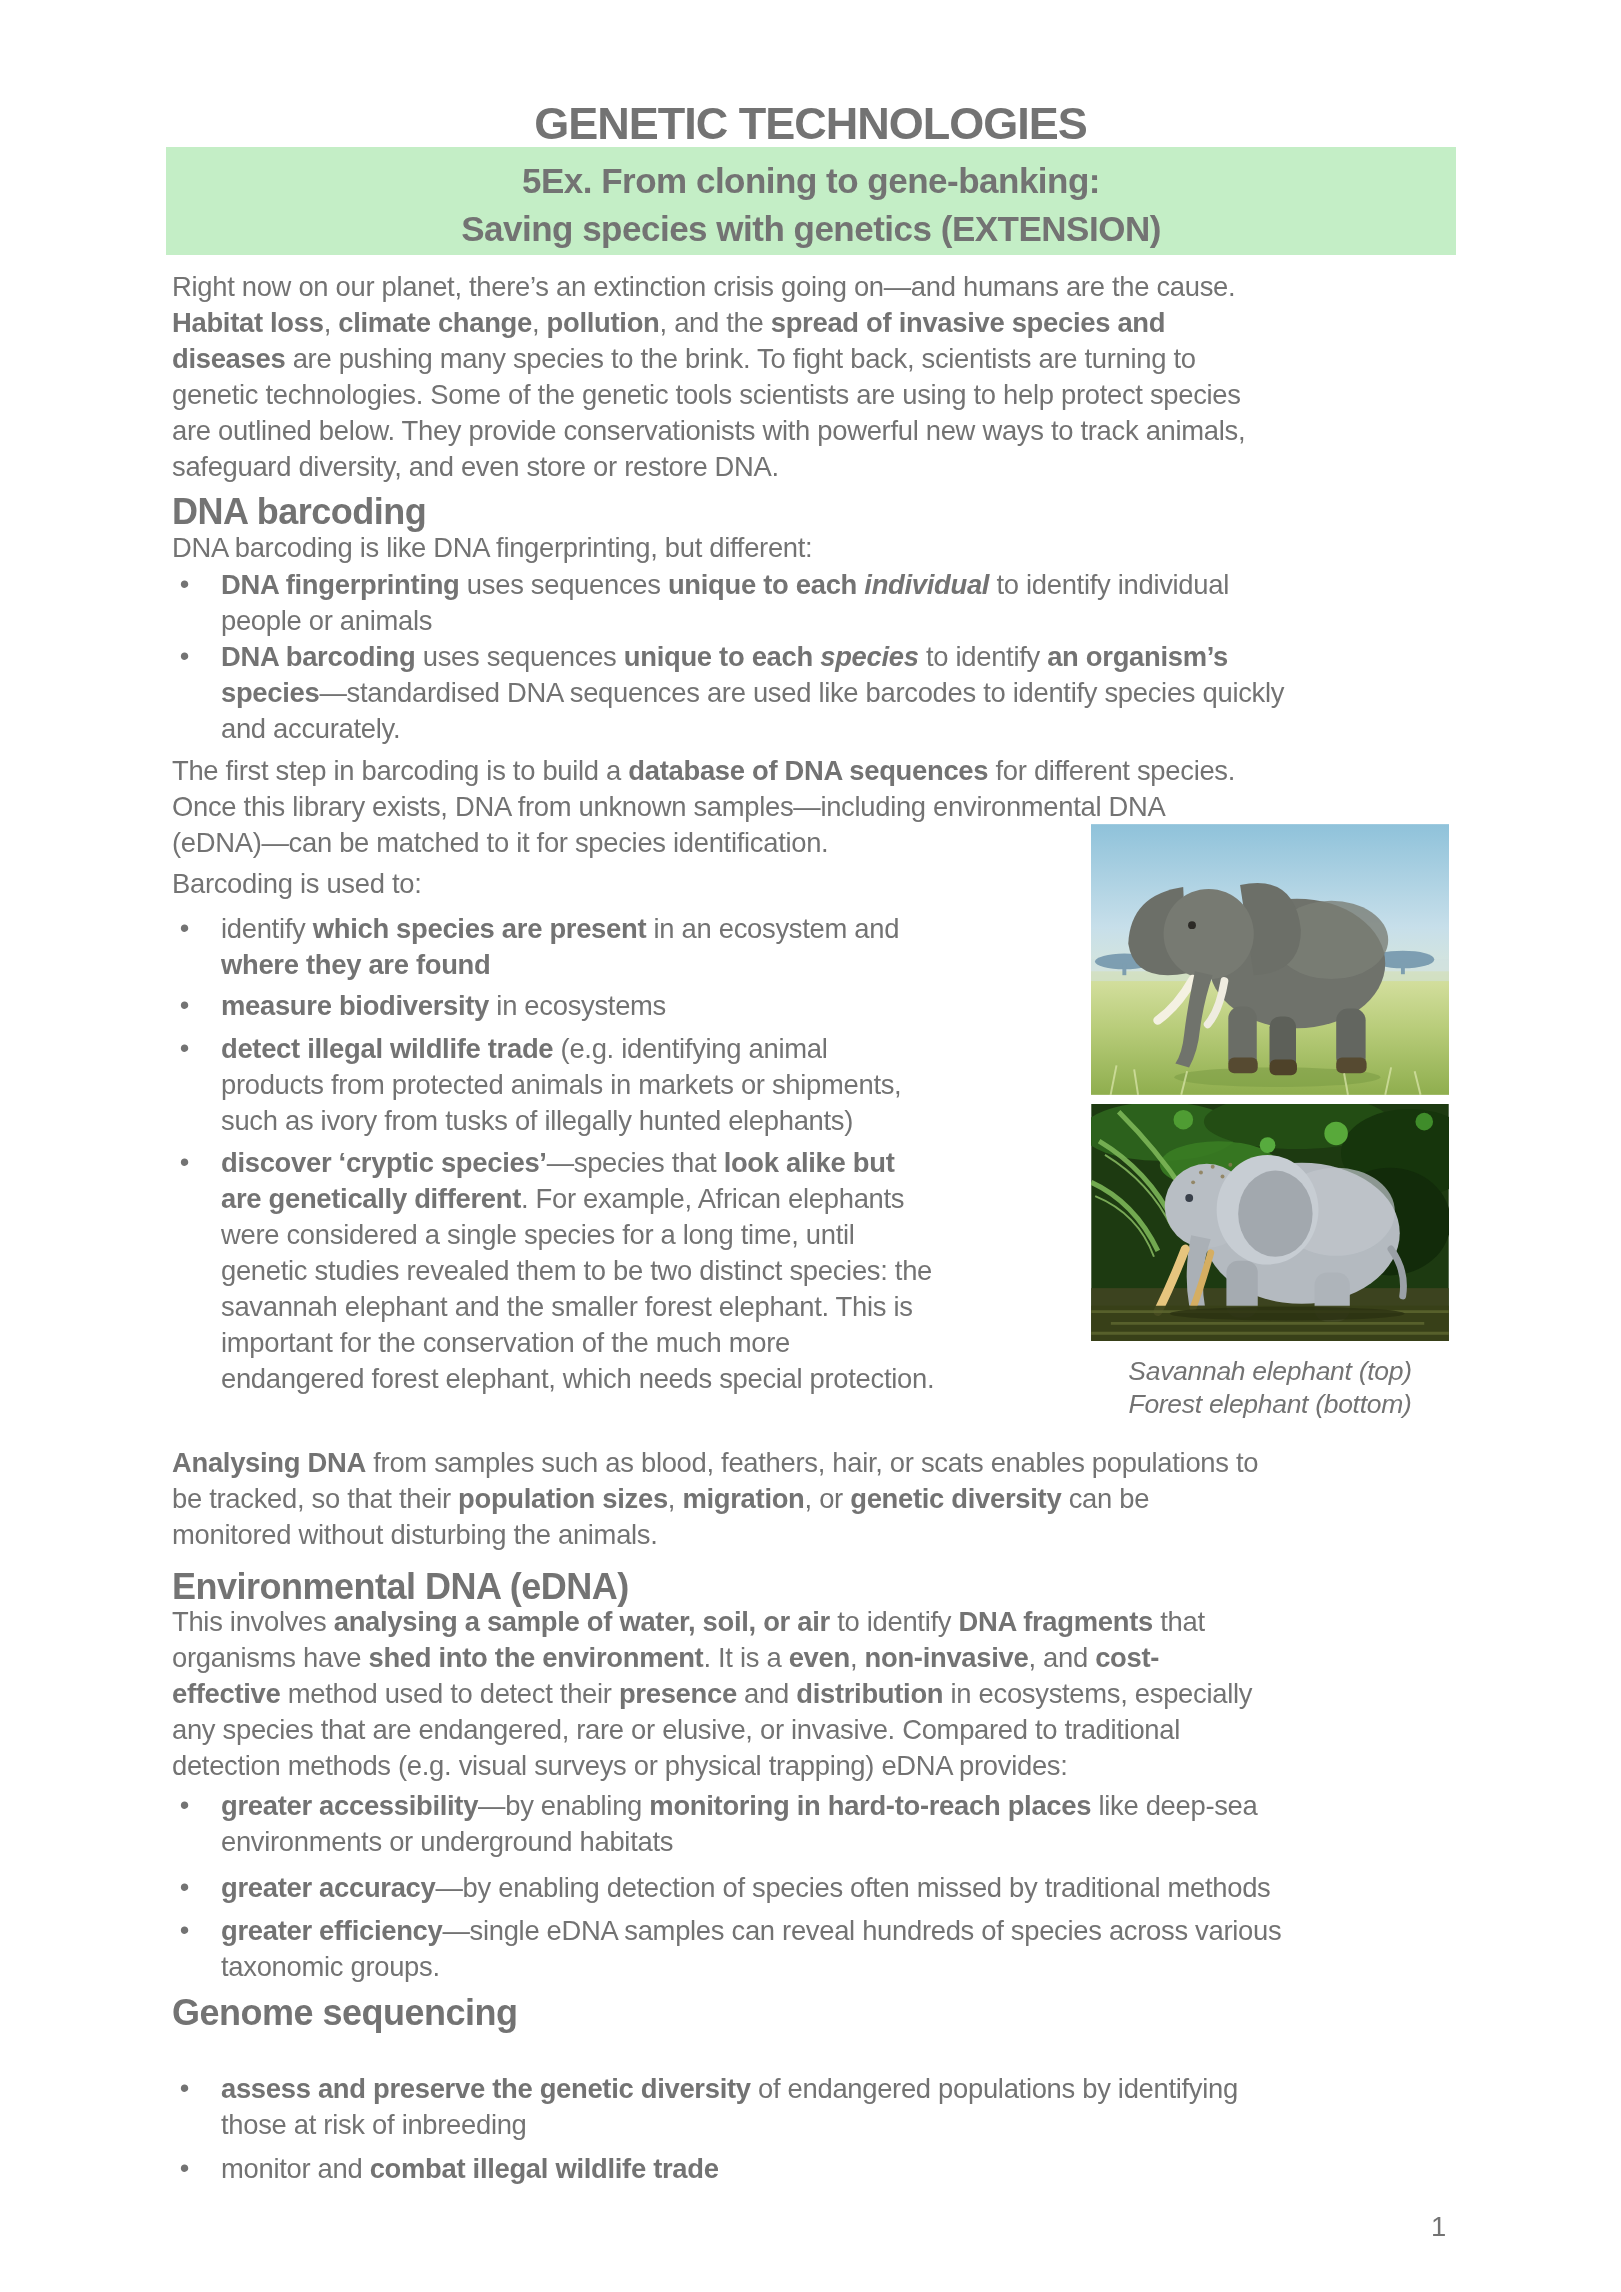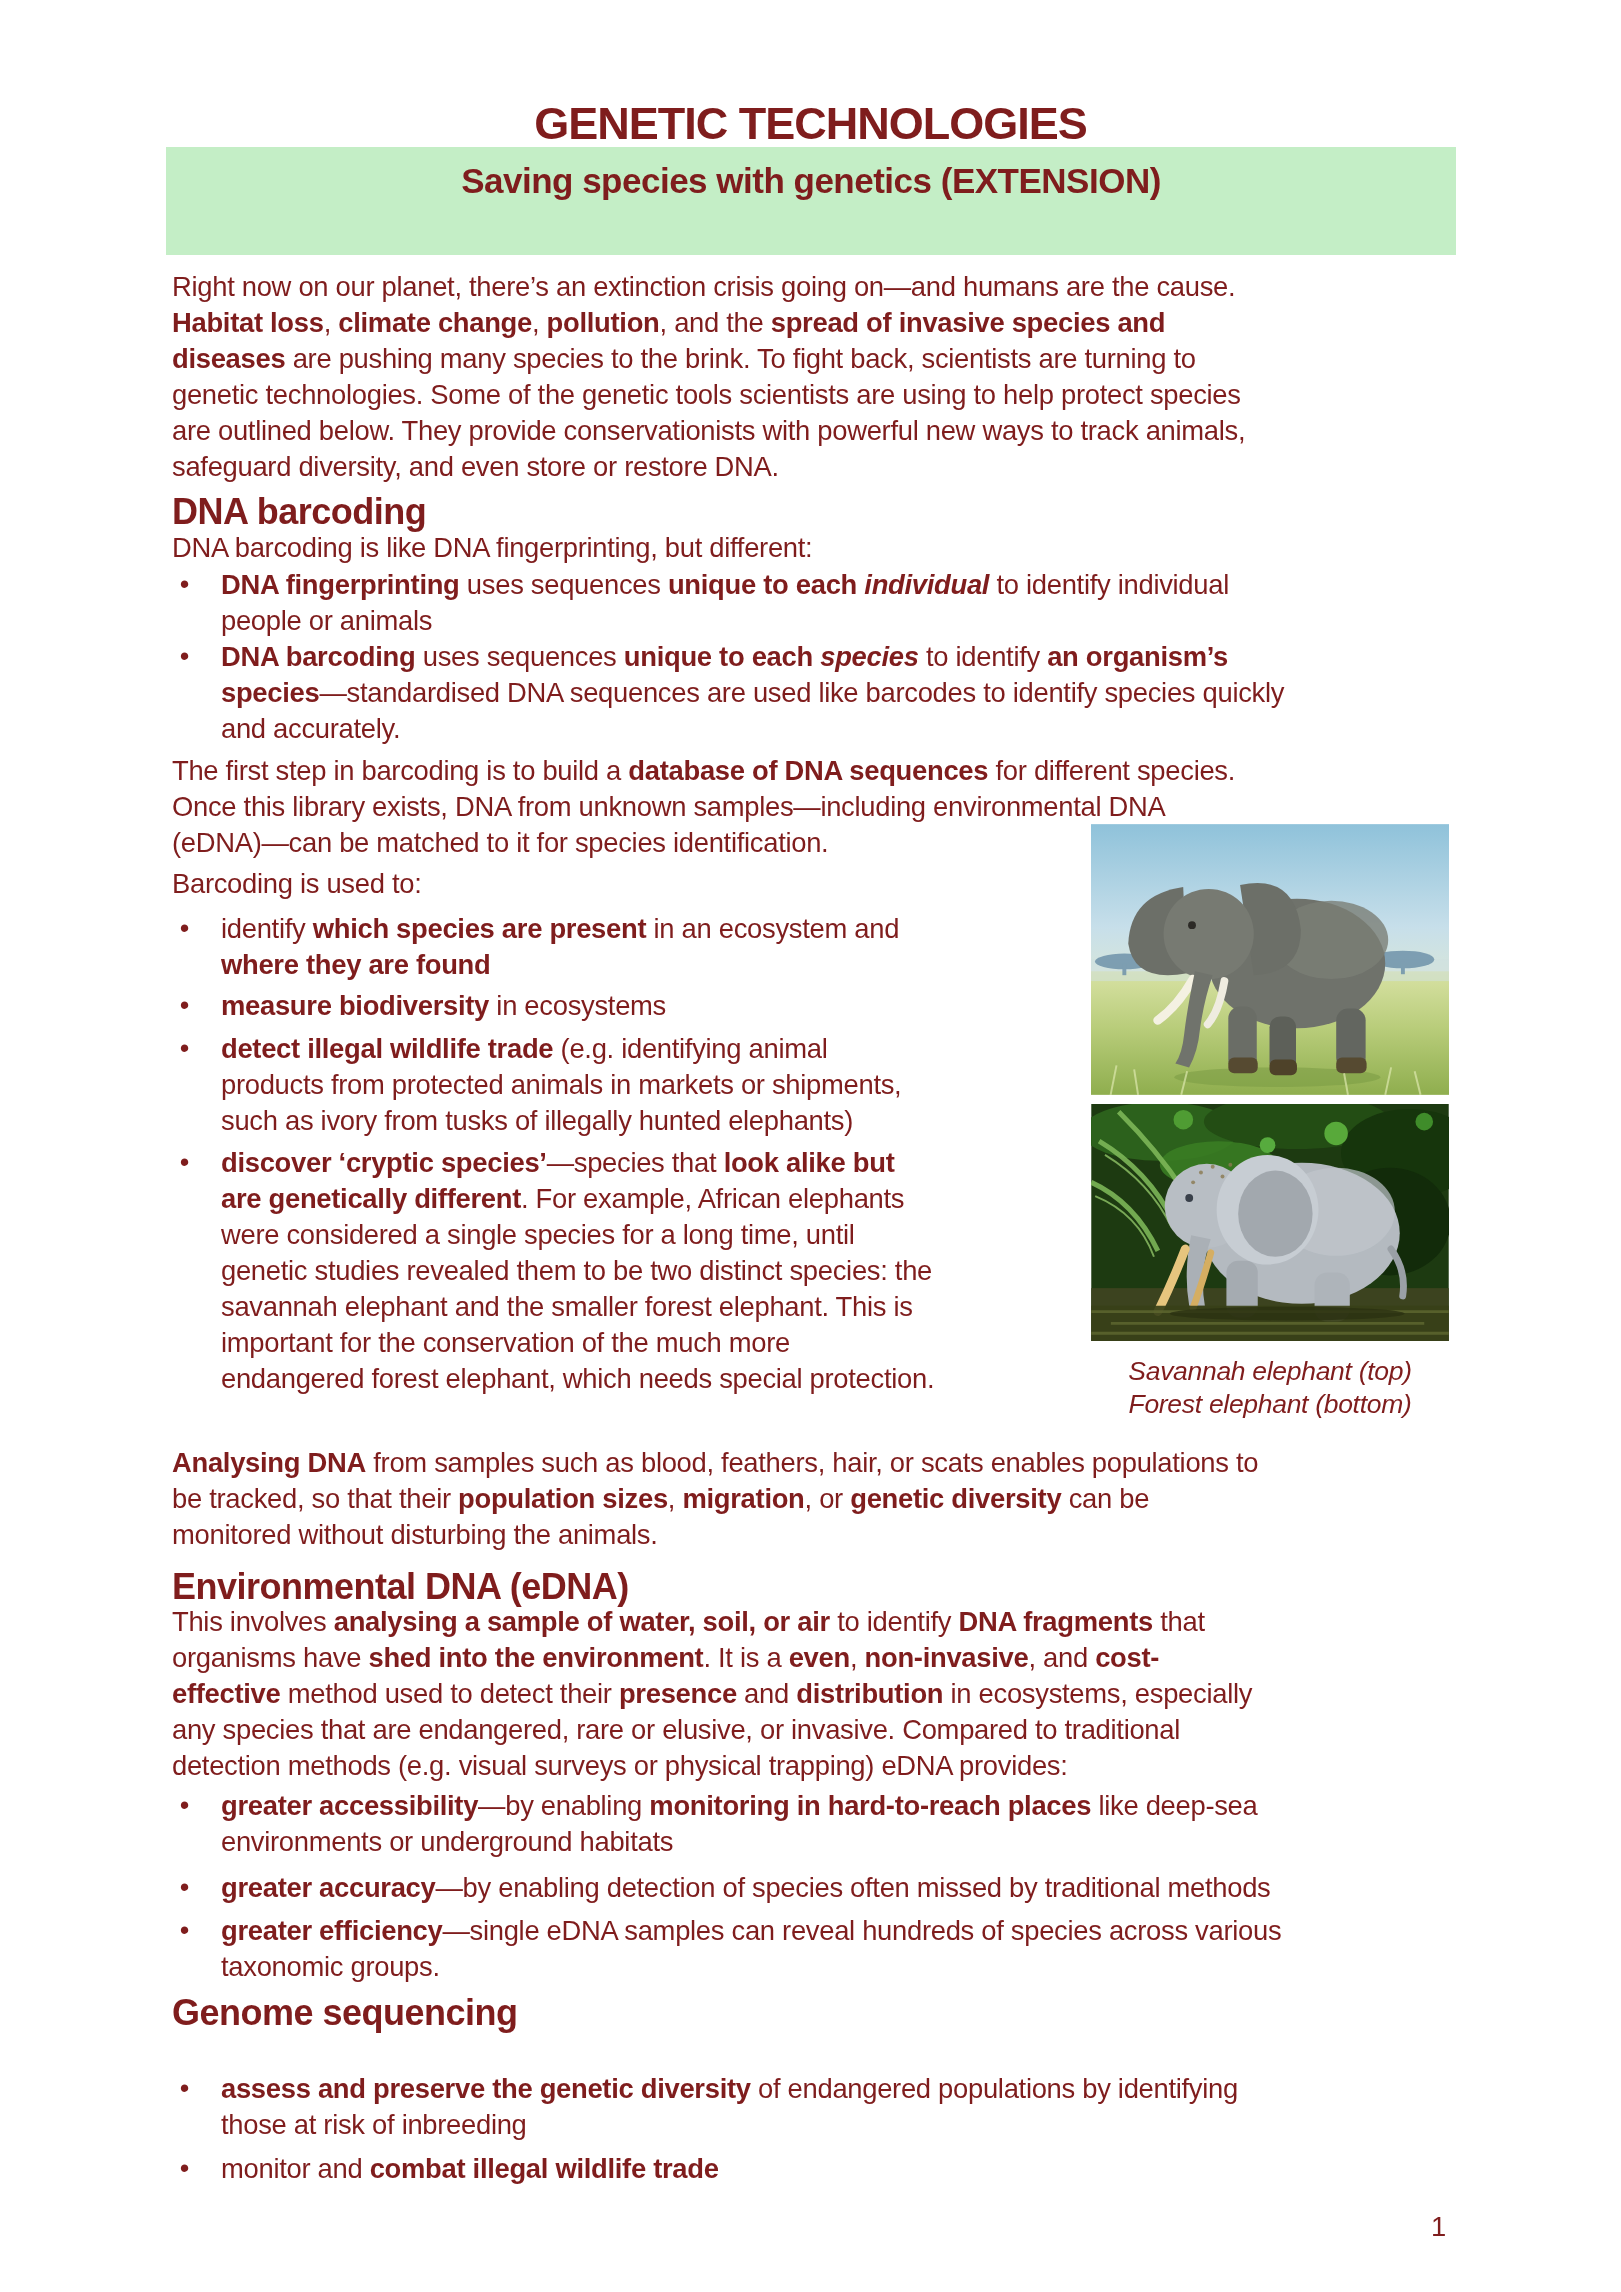--- a/index.html
+++ b/index.html
@@ -1,21 +1,21 @@
 <!DOCTYPE html>
 <html><head>
 <meta charset="utf-8">
 <style>
   html,body{margin:0;padding:0;background:#ffffff;}
   .page{
     position:relative;
     width:1621px;height:2293px;
     background:#ffffff;
     font-family:"Liberation Sans", sans-serif;
-    color:#7f1d1d;
+    color:#737373;
     overflow:hidden;
   }
   .b{font-weight:bold;}
   .i{font-style:italic;}
   .title{
     position:absolute;left:0;top:98px;width:1621px;
     text-align:center;font-size:45px;font-weight:bold;letter-spacing:-1px;
   }
   .banner{
     position:absolute;left:166px;top:147px;width:1290px;height:108px;
@@ -57,20 +57,21 @@
   }
 </style>
 </head>
 <body>
 
 <div class="page">
 
   <div class="title">GENETIC TECHNOLOGIES</div>
 
   <div class="banner" style="background-color:#c4eec6">
+    <div>5Ex. From cloning to gene-banking:</div>
     <div>Saving species with genetics (EXTENSION)</div>
   </div>
 
   <div class="para" style="top:269px;width:1318px;"><span>Right now on our planet, there’s an extinction crisis going on—and humans are the cause.
 </span><span class="b">Habitat loss</span><span>, </span><span class="b">climate change</span><span>, </span><span class="b">pollution</span><span>, and the </span><span class="b">spread of invasive species and
 diseases</span><span> are pushing many species to the brink. To fight back, scientists are turning to
 genetic technologies. Some of the genetic tools scientists are using to help protect species
 are outlined below. They provide conservationists with powerful new ways to track animals,
 safeguard diversity, and even store or restore DNA.</span></div>
 

